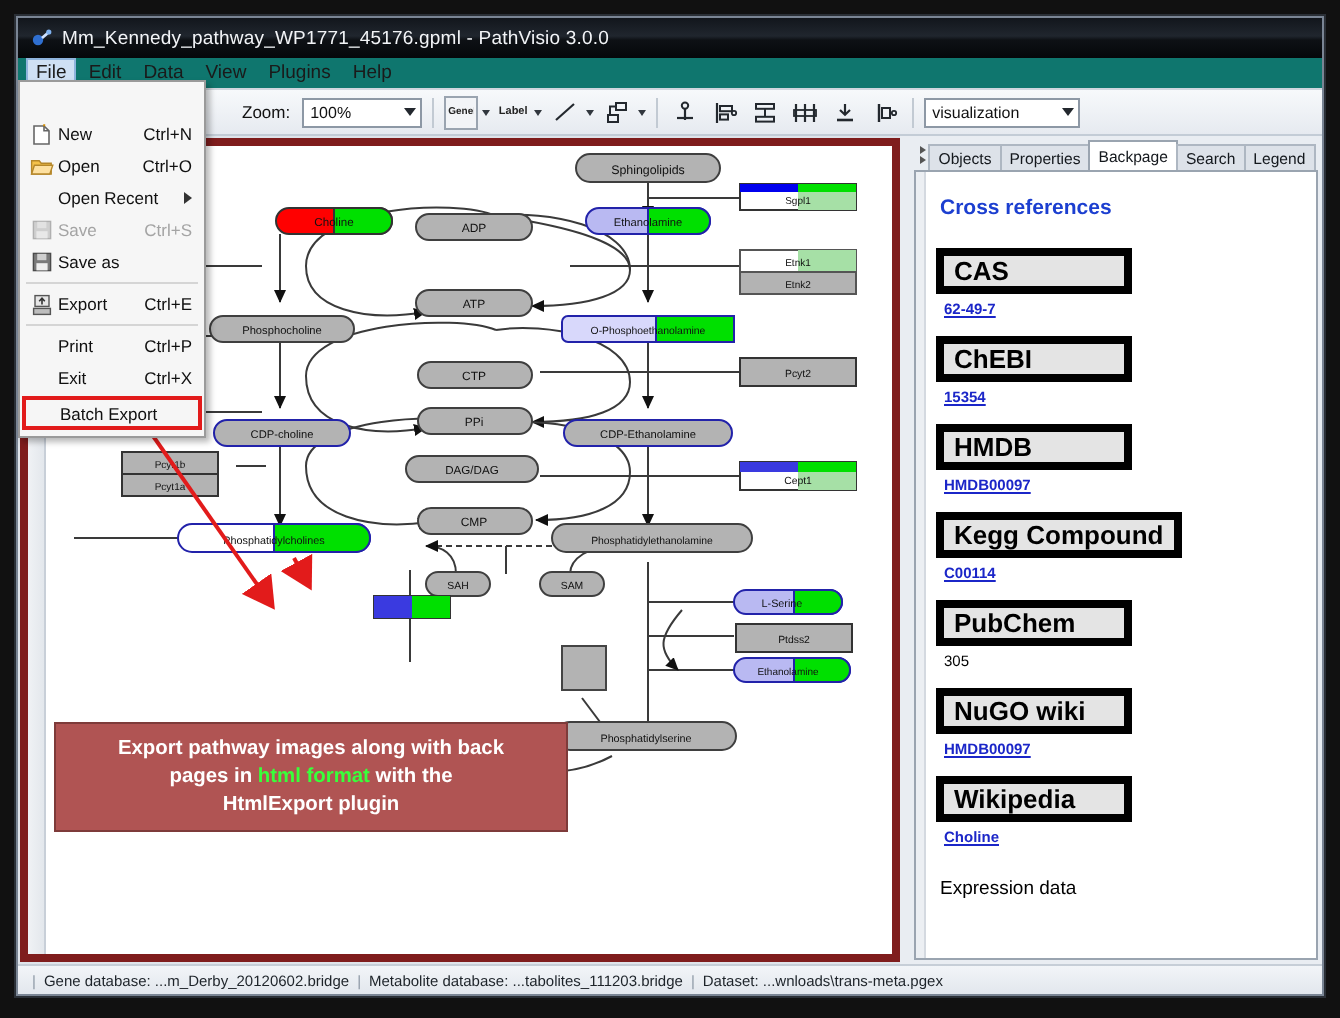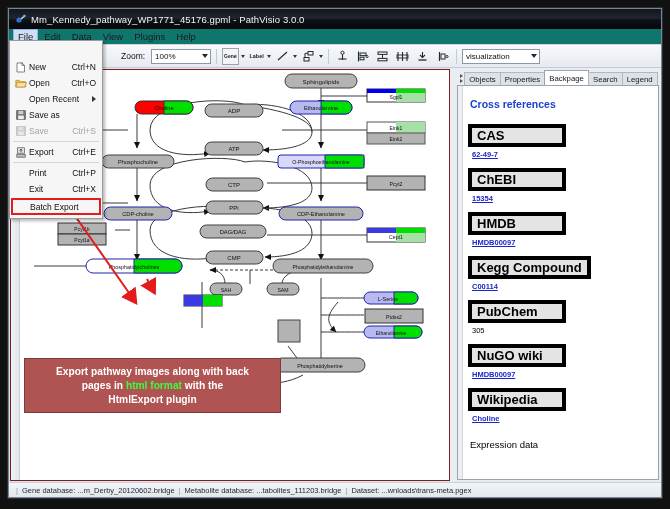--- a/index.html
+++ b/index.html
@@ -98,21 +98,21 @@
   .tb-btn.boxed { border: 1px solid #9aa4b0; background: #f2f4f7; }
   .tb-split { display: flex; align-items: center; gap: 1px; }
   .mini-caret { width:0;height:0;border-left:2.5px solid transparent;border-right:2.5px solid transparent;border-top:3.5px solid #31373e; margin-left:1px;}
   .tb-textlabel { font-size:7px; color:#222; font-weight:bold; }
   .tb-sep { width:1px; height:15px; background:#c2cad3; margin:0 2px; }
   
   .body-split { flex: 1 1 auto; display: flex; min-height: 0; background:#dfe4ea; }
   .canvas-wrap {
     flex: 1 1 auto; position: relative;
     background: #ffffff;
-    border: 1px solid #7f1d1d;
+    border: 4px solid #7f1d1d;
     margin: 1px 0 1px 1px;
     overflow: hidden;
   }
   .left-rail {
     position:absolute; left:0; top:0; bottom:0; width:9px;
     background:linear-gradient(to right,#f0f2f5,#e3e7ec);
     border-right:1px solid #c8cfd8;
   }
   .rail-arrow { position:absolute; left:2px; top:12px; width:0;height:0;
     border-top:3.5px solid transparent;border-bottom:3.5px solid transparent;border-left:4px solid #444; }
@@ -721,41 +721,41 @@
         </svg>
       </span>
       <span class="dd-txt">Open</span>
       <span class="dd-acc">Ctrl+O</span>
     </div>
     <div class="dd-item">
       <span class="dd-ico"></span>
       <span class="dd-txt">Open Recent</span>
       <span class="dd-sub-arrow"></span>
     </div>
+    <div class="dd-item disabled">
+      <span class="dd-ico">
+        <svg width="10" height="10" viewBox="0 0 10 10">
+          <rect x="0.7" y="0.7" width="8.6" height="8.6" fill="#cfcfcf" stroke="#b0b0b0" stroke-width=".7"></rect>
+          <rect x="2.6" y="0.9" width="4.6" height="3.2" fill="#e2e2e2"></rect>
+          <rect x="2.2" y="5.6" width="5.6" height="3.6" fill="#e8e8e8"></rect>
+        </svg>
+      </span>
+      <span class="dd-txt">Save</span>
+      <span class="dd-acc">Ctrl+S</span>
+    </div>
     <div class="dd-item">
       <span class="dd-ico">
         <svg width="10" height="10" viewBox="0 0 10 10">
           <rect x="0.7" y="0.7" width="8.6" height="8.6" fill="#7a7a7a" stroke="#4a4a4a" stroke-width=".7"></rect>
           <rect x="2.6" y="0.9" width="4.6" height="3.2" fill="#cfcfcf"></rect>
           <rect x="2.2" y="5.6" width="5.6" height="3.6" fill="#efefef"></rect>
         </svg>
       </span>
       <span class="dd-txt">Save as</span>
       <span class="dd-acc"></span>
-    </div>
-    <div class="dd-item disabled">
-      <span class="dd-ico">
-        <svg width="10" height="10" viewBox="0 0 10 10">
-          <rect x="0.7" y="0.7" width="8.6" height="8.6" fill="#cfcfcf" stroke="#b0b0b0" stroke-width=".7"></rect>
-          <rect x="2.6" y="0.9" width="4.6" height="3.2" fill="#e2e2e2"></rect>
-          <rect x="2.2" y="5.6" width="5.6" height="3.6" fill="#e8e8e8"></rect>
-        </svg>
-      </span>
-      <span class="dd-txt">Save</span>
-      <span class="dd-acc">Ctrl+S</span>
     </div>
     <div class="dd-sep"></div>
     <div class="dd-item">
       <span class="dd-ico">
         <svg width="10" height="11" viewBox="0 0 10 11">
           <rect x="1.5" y="0.8" width="7" height="5.4" fill="#e6e6e6" stroke="#555" stroke-width=".7"></rect>
           <path d="M5 5.3 L5 2.3 M3.6 3.6 L5 2.1 L6.4 3.6" stroke="#333" stroke-width=".8" fill="none"></path>
           <rect x="0.8" y="7.2" width="8.4" height="3" fill="#bdbdbd" stroke="#555" stroke-width=".7"></rect>
         </svg>
       </span>

